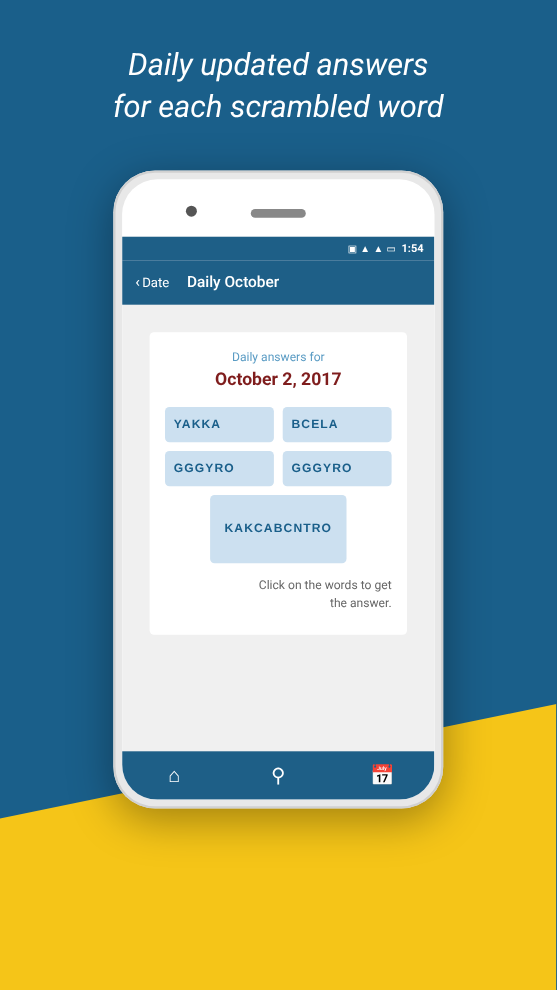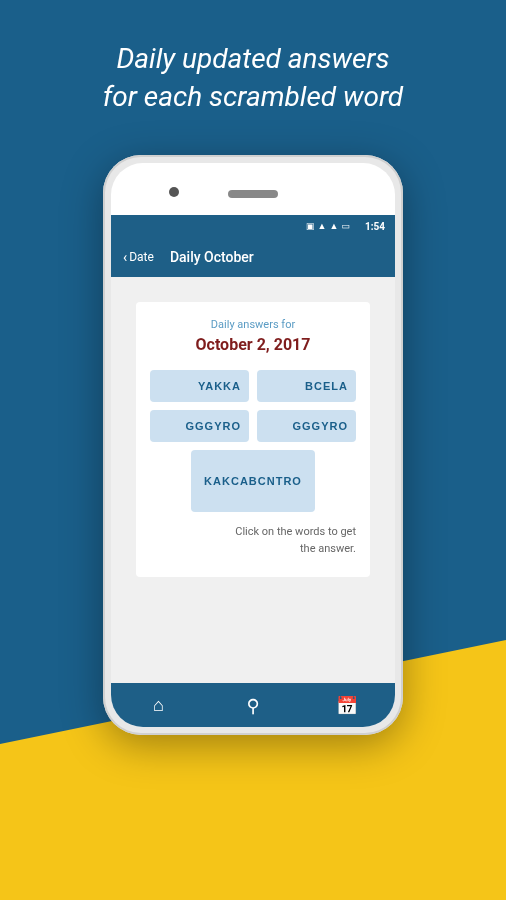--- a/index.html
+++ b/index.html
@@ -134,21 +134,21 @@
       gap: 3px;
     }
     .status-icon {
       color: white;
       font-size: 9px;
     }
     .status-time {
       color: white;
       font-size: 10px;
       font-weight: bold;
-      margin-left: 11px;
+      margin-left: 1px;
     }
 
     
     .app-bar {
       height: 40px;
       background: #1e5f87;
       display: flex;
       align-items: center;
       padding: 0 12px;
     }
@@ -198,21 +198,21 @@
       display: grid;
       grid-template-columns: 1fr 1fr;
       gap: 8px;
       margin-bottom: 8px;
     }
     .word-btn {
       background: #cce0f0;
       border: none;
       border-radius: 4px;
       padding: 10px 8px;
-      text-align: right;
+      text-align: left;
       font-size: 11px;
       font-weight: 600;
       color: #1a5f8a;
       letter-spacing: 1px;
       cursor: pointer;
     }
 
     .word-btn-wide {
       background: #cce0f0;
       border: none;

